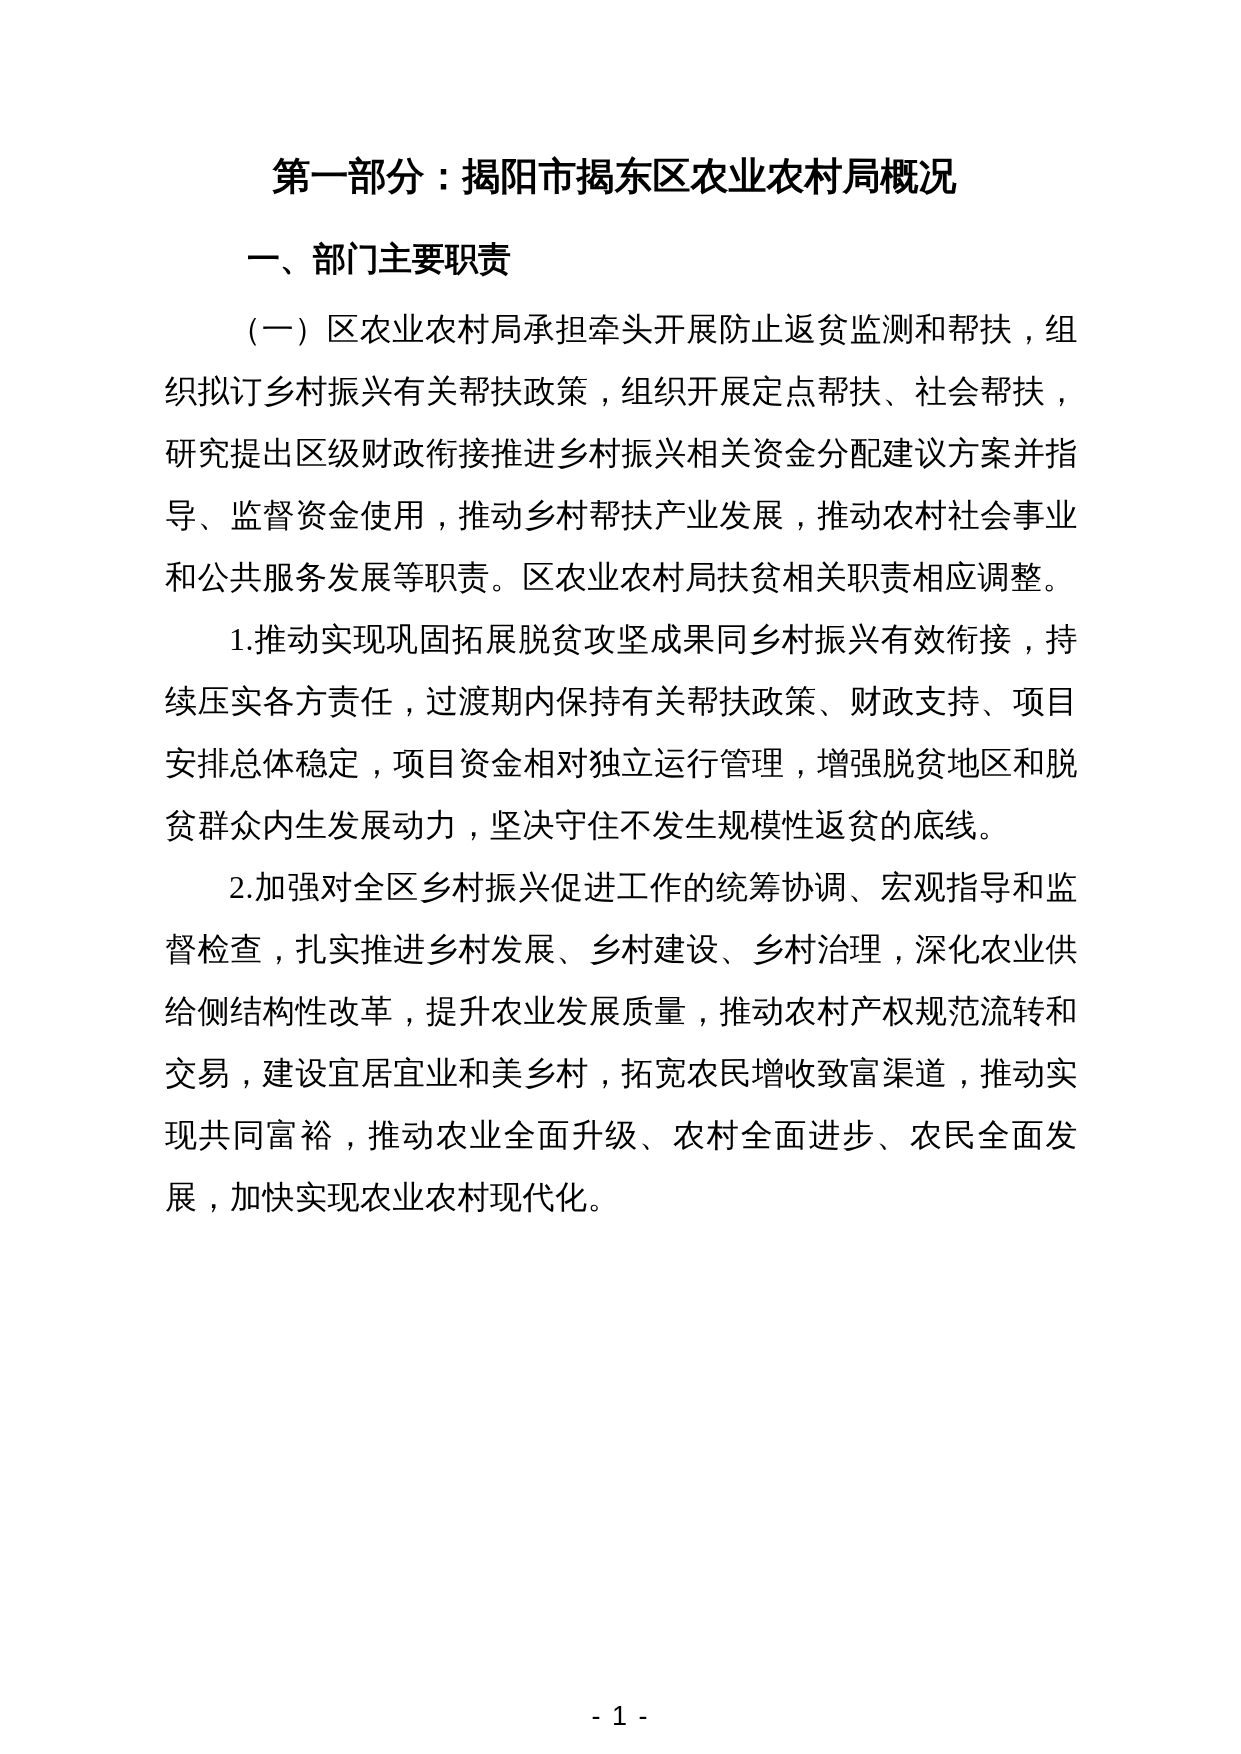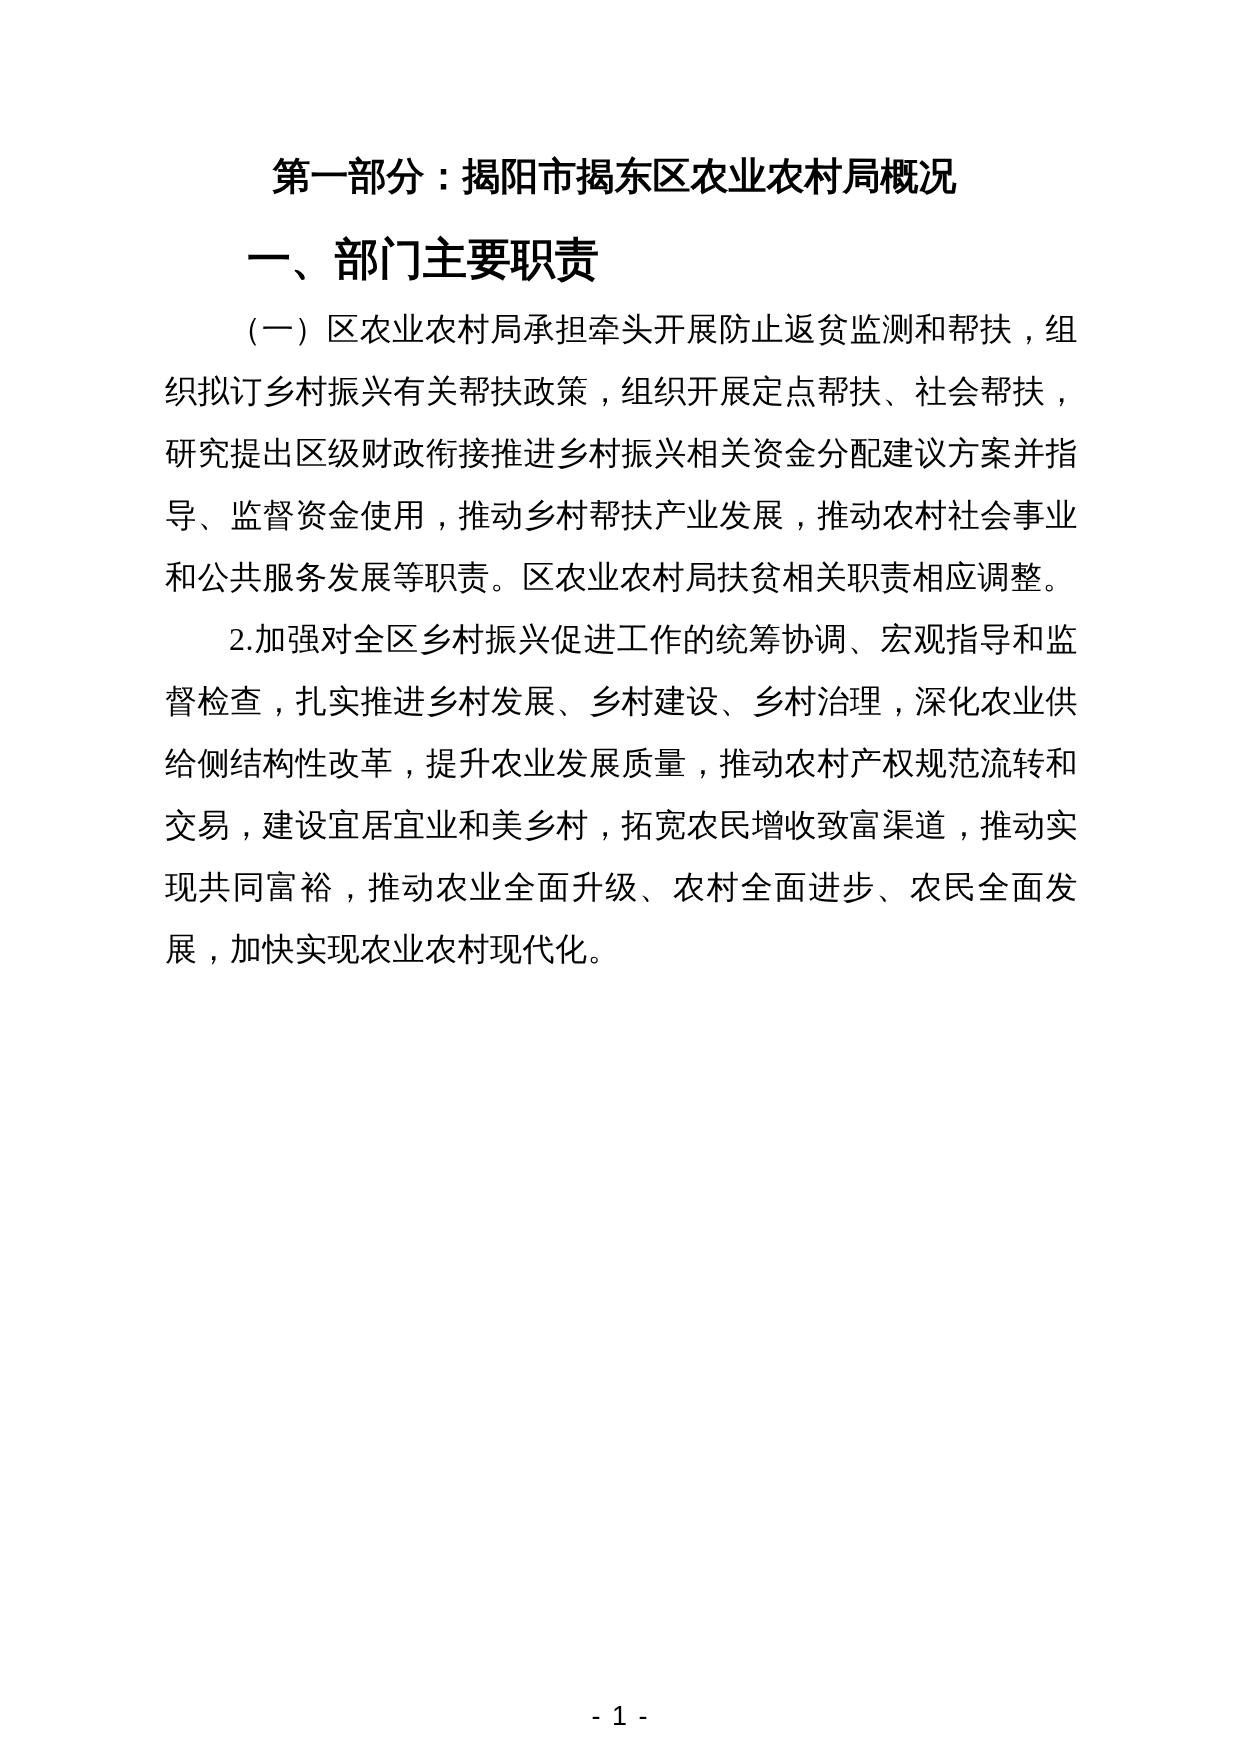--- a/index.html
+++ b/index.html
@@ -30,21 +30,21 @@
     white-space: nowrap;
     margin-top: 29px;
   }
 
   .section-heading {
     position: absolute;
     top: 236px;
     left: 247px;
     font-family: "Liberation Sans", sans-serif;
     font-weight: bold;
-    font-size: 44px;
+    font-size: 33px;
     line-height: 46px;
     white-space: nowrap;
   }
 
   .body-text {
     position: absolute;
     top: 298px;
     left: 165px;
     width: 913px;
     font-family: "Liberation Serif", serif;
@@ -76,18 +76,19 @@
 <body>
 
 <div class="page">
 
   <h1 class="doc-title">第一部分：揭阳市揭东区农业农村局概况</h1>
 
   <h2 class="section-heading">一、部门主要职责</h2>
 
   <div class="body-text">
     <p>（一）区农业农村局承担牵头开展防止返贫监测和帮扶，组织拟订乡村振兴有关帮扶政策，组织开展定点帮扶、社会帮扶，研究提出区级财政衔接推进乡村振兴相关资金分配建议方案并指导、监督资金使用，推动乡村帮扶产业发展，推动农村社会事业和公共服务发展等职责。区农业农村局扶贫相关职责相应调整。</p>
+    <p>1.推动实现巩固拓展脱贫攻坚成果同乡村振兴有效衔接，持续压实各方责任，过渡期内保持有关帮扶政策、财政支持、项目安排总体稳定，项目资金相对独立运行管理，增强脱贫地区和脱贫群众内生发展动力，坚决守住不发生规模性返贫的底线。</p>
     <p>2.加强对全区乡村振兴促进工作的统筹协调、宏观指导和监督检查，扎实推进乡村发展、乡村建设、乡村治理，深化农业供给侧结构性改革，提升农业发展质量，推动农村产权规范流转和交易，建设宜居宜业和美乡村，拓宽农民增收致富渠道，推动实现共同富裕，推动农业全面升级、农村全面进步、农民全面发展，加快实现农业农村现代化。</p>
   </div>
 
   <div class="page-number">- 1 -</div>
 
 </div>
 
 </body></html>

